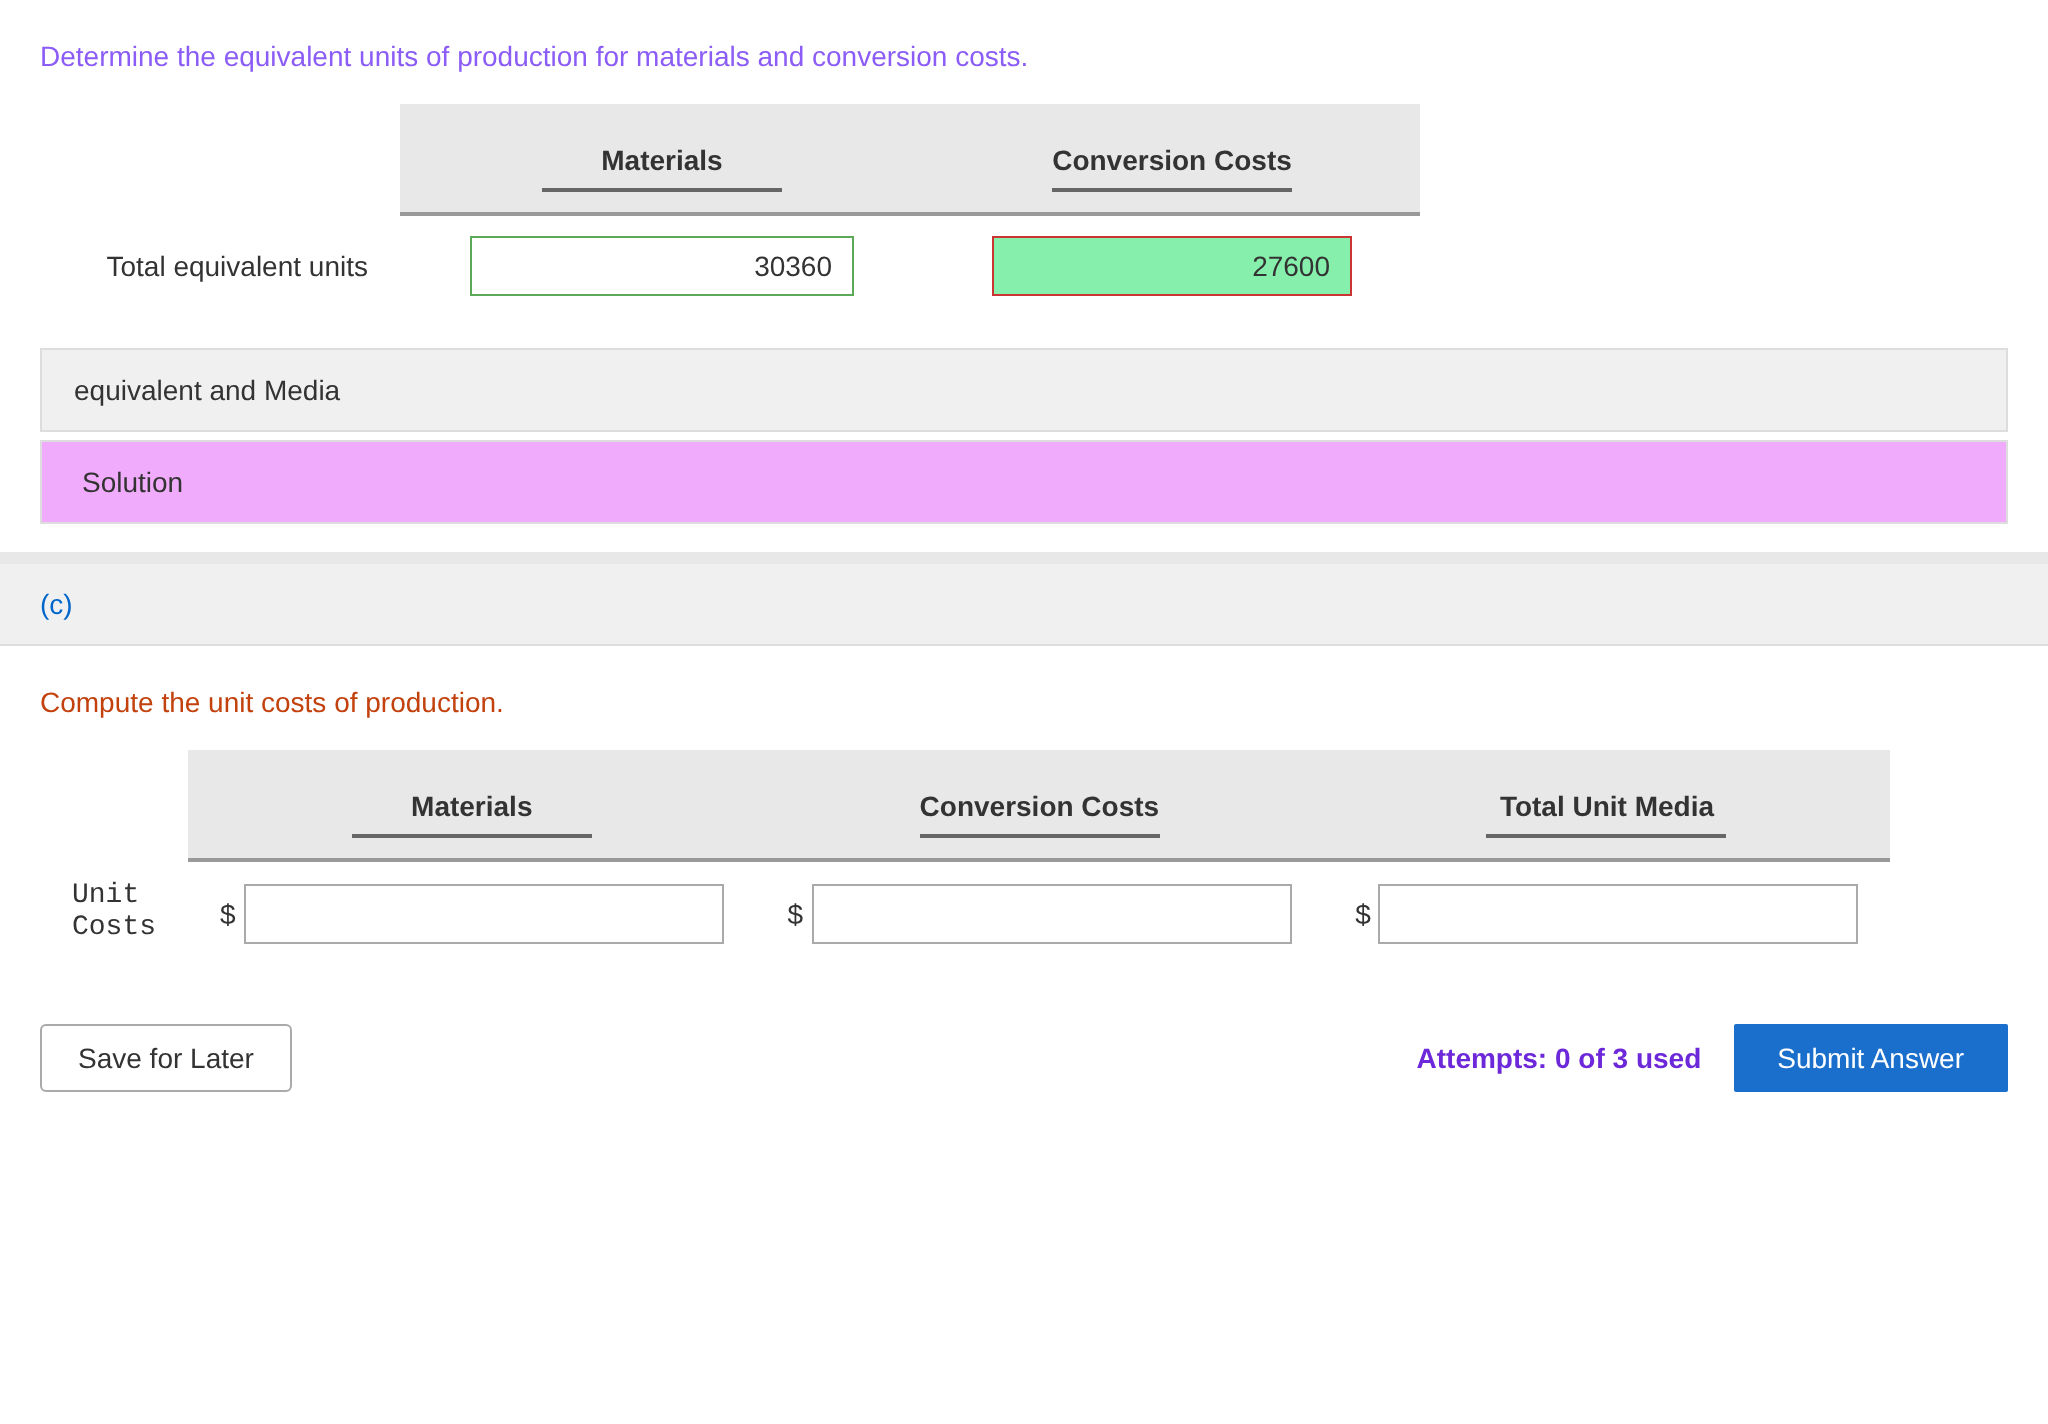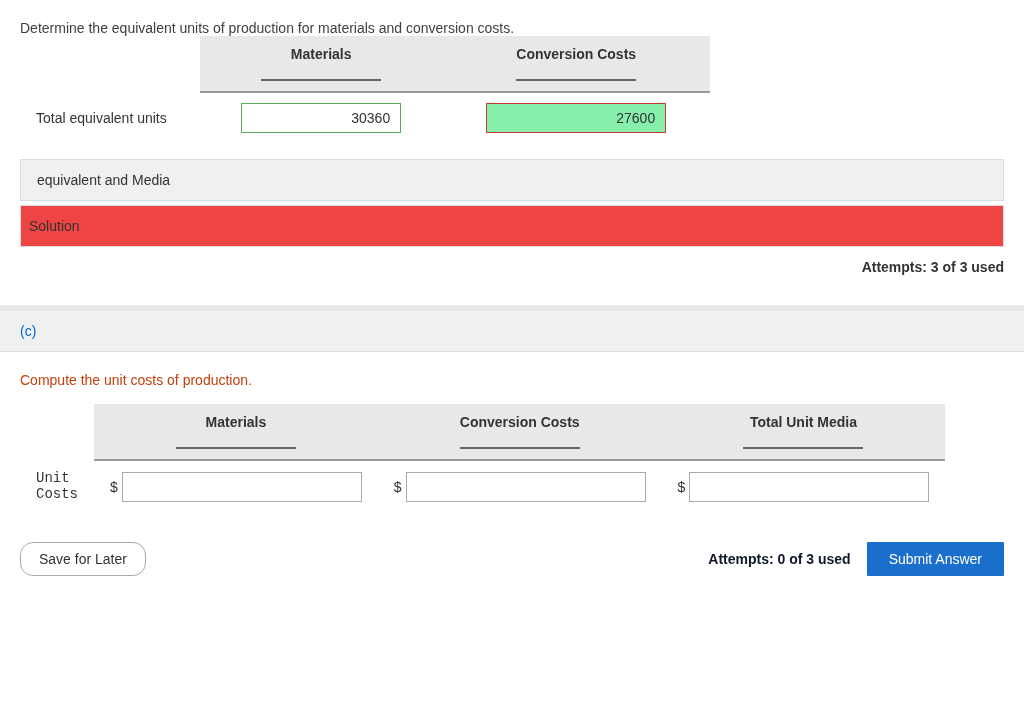--- a/index.html
+++ b/index.html
@@ -14,22 +14,23 @@
       background: #fff;
       color: #333;
     }
 
     .section-top {
       background: #fff;
       padding: 20px 20px 10px 20px;
     }
 
     .instruction {
-      font-size: 14px;
-      color: #404040;
+      margin-bottom: 16px;
+      font-size: 14px;
+      color: #8b5cf6;
     }
 
     .table-part-b {
       width: 690px;
       border-collapse: collapse;
       margin-bottom: 16px;
     }
 
     .table-part-b th {
       background: #e8e8e8;
@@ -39,29 +40,29 @@
       border-bottom: 2px solid #999;
     }
 
     .table-part-b td {
       padding: 10px 16px;
       text-align: right;
       vertical-align: middle;
     }
 
     .table-part-b td.row-label {
-      text-align: left;
+      text-align: right;
       width: 180px;
     }
 
     .input-green {
       border: 1.5px solid #5aaa5a;
       padding: 6px 10px;
       text-align: right;
-      width: 160px;
+      width: 192px;
       font-size: 14px;
       color: #333;
       background: #fff;
     }
 
     .input-red {
       border: 1.5px solid #cc3333;
       padding: 6px 10px;
       text-align: right;
       width: 180px;
@@ -74,22 +75,22 @@
       background: #f0f0f0;
       padding: 12px 16px;
       margin-bottom: 4px;
       border: 1px solid #ddd;
       font-size: 14px;
       color: #333;
       cursor: pointer;
     }
 
     .solution-row {
-      background: #ef4444;
-      padding: 12px 8px;
+      background: #f0abfc;
+      padding: 12px 20px;
       margin-bottom: 4px;
       border: 1px solid #ddd;
       font-size: 14px;
       color: #333;
       cursor: pointer;
     }
 
     .attempts-right {
       text-align: right;
       padding: 8px 0 20px 0;
@@ -175,46 +176,47 @@
       padding: 10px 0;
     }
 
     .save-later-btn {
       background: #fff;
       border: 1px solid #aaa;
       padding: 8px 18px;
       font-size: 14px;
       color: #333;
       cursor: pointer;
-      border-radius: 13px;
+      border-radius: 3px;
     }
 
     .attempts-info {
       font-weight: bold;
       font-size: 14px;
-      color: #0f172a;
+      color: #6d28d9;
     }
 
     .submit-btn {
       background: #1a6fcc;
       border: none;
       padding: 9px 22px;
       font-size: 14px;
       color: #fff;
       cursor: pointer;
       border-radius: 1px;
       margin-left: 16px;
     }
 
     .th-underline {
       display: inline-block;
       border-bottom: 2px solid #666;
-      padding-bottom: 17px;
+      padding-bottom: 6px;
       min-width: 120px;
       text-align: center;
+      margin-top: 10px;
     }
   </style>
 </head>
 <body>
 
 <div class="section-top">
   <p class="instruction">Determine the equivalent units of production for materials and conversion costs.</p>
 
   <table class="table-part-b">
     <thead>
@@ -237,21 +239,20 @@
         <td style="text-align:center;">
           <input class="input-red" type="text" value="27600" style="">
         </td>
       </tr>
     </tbody>
   </table>
 
   <div class="etextbook-row">equivalent and Media</div>
   <div class="solution-row">Solution</div>
 
-  <div class="attempts-right">Attempts: 3 of 3 used</div>
 </div>
 
 <div class="divider"></div>
 
 <div class="section-c-header">
   <span>(c)</span>
 </div>
 
 <div class="section-bottom">
   <p class="instruction2">Compute the unit costs of production.</p>

